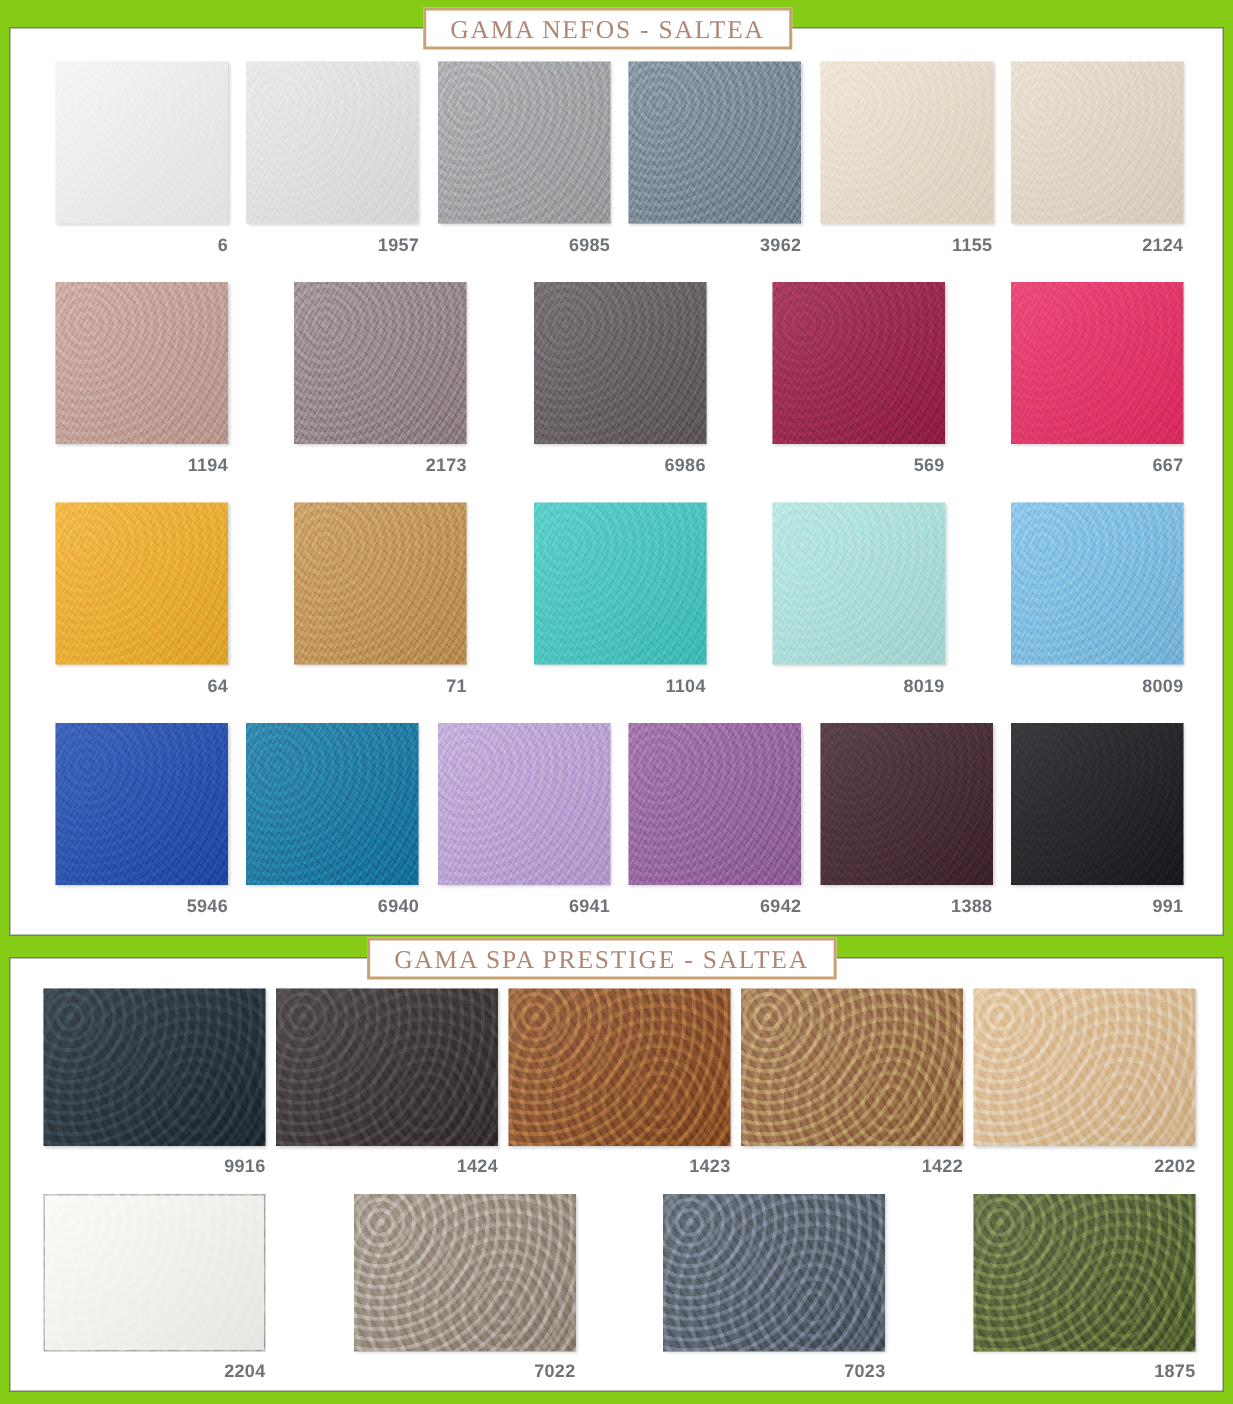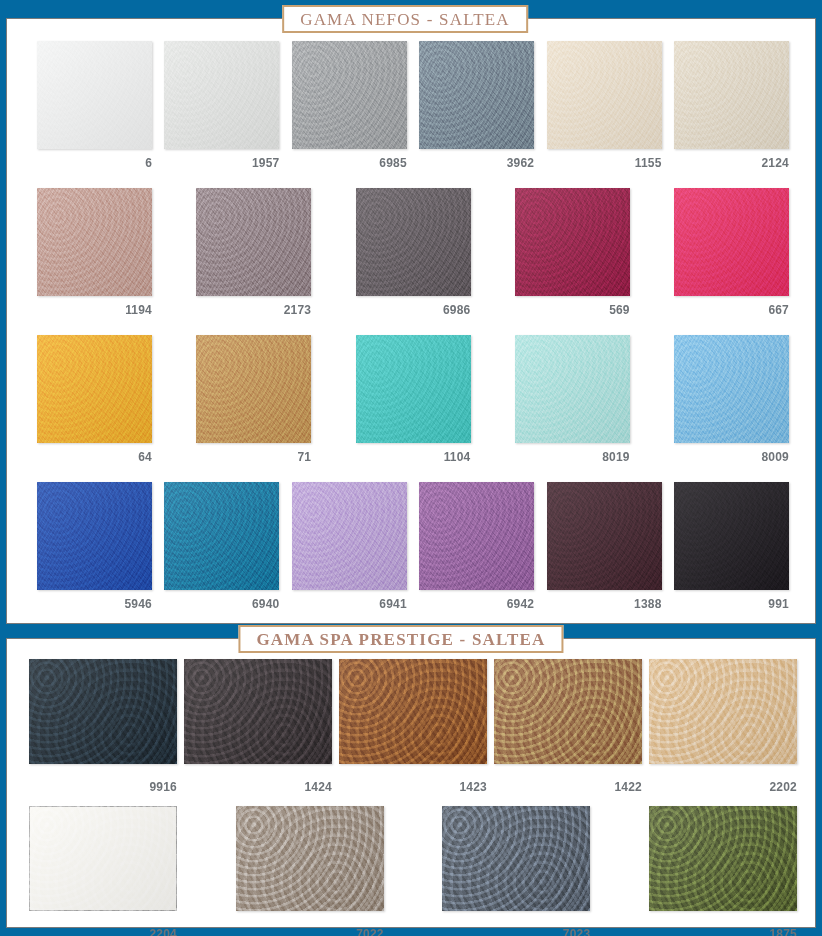--- a/index.html
+++ b/index.html
@@ -13,21 +13,21 @@
     height: 936px;
     font-family: "Liberation Sans", sans-serif;
     overflow: hidden;
     position: relative;
   }
 
   .page {
     width: 822px;
     height: 936px;
     position: relative;
-    background: #0369a1;
+    background: #84cc16;
   }
 
   
   .panel {
     position: absolute;
     box-sizing: border-box;
     border: 1px solid #7a7a7a;
     background: #ffffff;
   }
   #panel-nefos {
@@ -62,21 +62,20 @@
   }
   #title-nefos {
     left: 50%;
     transform: translateX(-50%);
     margin-left: -6px;
   }
   #title-spa {
     left: 50%;
     transform: translateX(-50%);
     margin-left: -10px;
-    font-weight: bold;
   }
 
   
   .grid {
     position: absolute;
     left: 0;
     right: 0;
     display: flex;
     flex-direction: column;
   }
@@ -147,21 +146,21 @@
 
   .swatch-label {
     margin-top: 7px;
     text-align: right;
     font-size: 12px;
     font-weight: bold;
     color: #6e7378;
     letter-spacing: 0.2px;
     line-height: 14px;
   }
-  #grid-spa .swatch-label { margin-top: 16px; }
+  #grid-spa .swatch-label { margin-top: 6px; }
 </style>
 </head>
 <body>
 
 <div class="page">
 
   <div class="panel" id="panel-nefos">
     <div class="panel-title" id="title-nefos">GAMA NEFOS - SALTEA</div>
     <div class="grid" id="grid-nefos">
         <div class="row">

